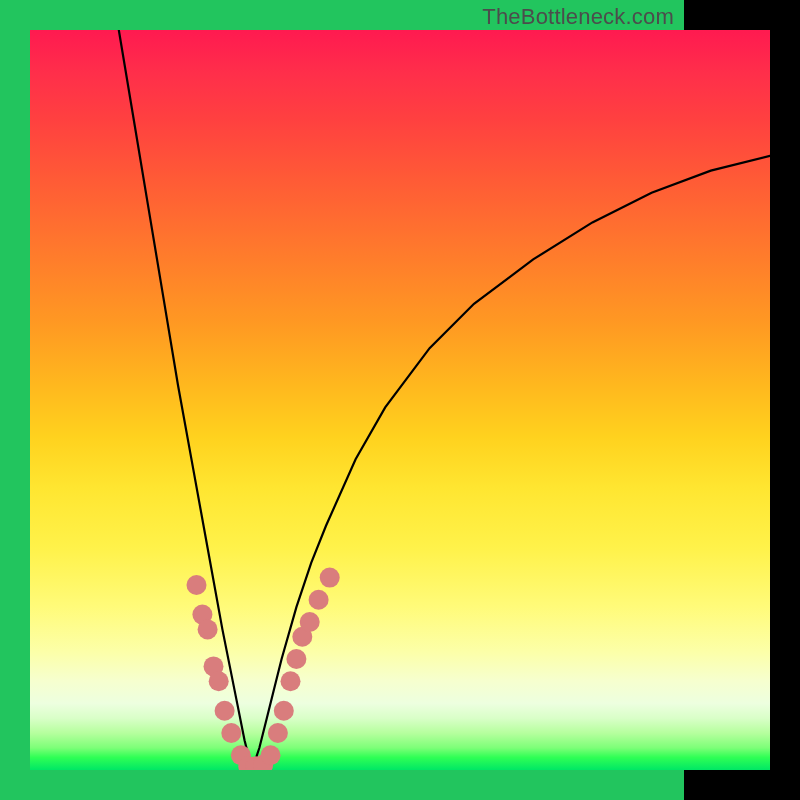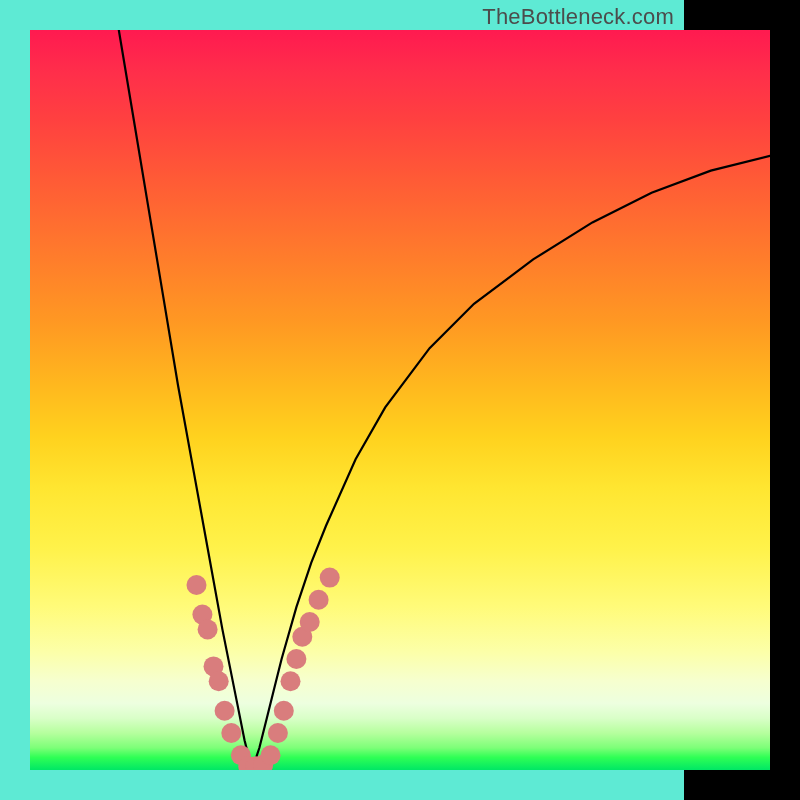--- a/index.html
+++ b/index.html
@@ -8,21 +8,21 @@
     width: 800px;
     height: 800px;
     background: #000;
     overflow: hidden;
     font-family: Arial, Helvetica, sans-serif;
   }
   .frame {
     position: relative;
     width: 684px;
     height: 800px;
-    background: #5eead4;
+    background: #22c55e;
   }
   .watermark {
     position: absolute;
     top: 4px;
     right: 10px;
     color: #4c4c4c;
     font-size: 22px;
     font-weight: 500;
     letter-spacing: 0.2px;
     z-index: 10;

